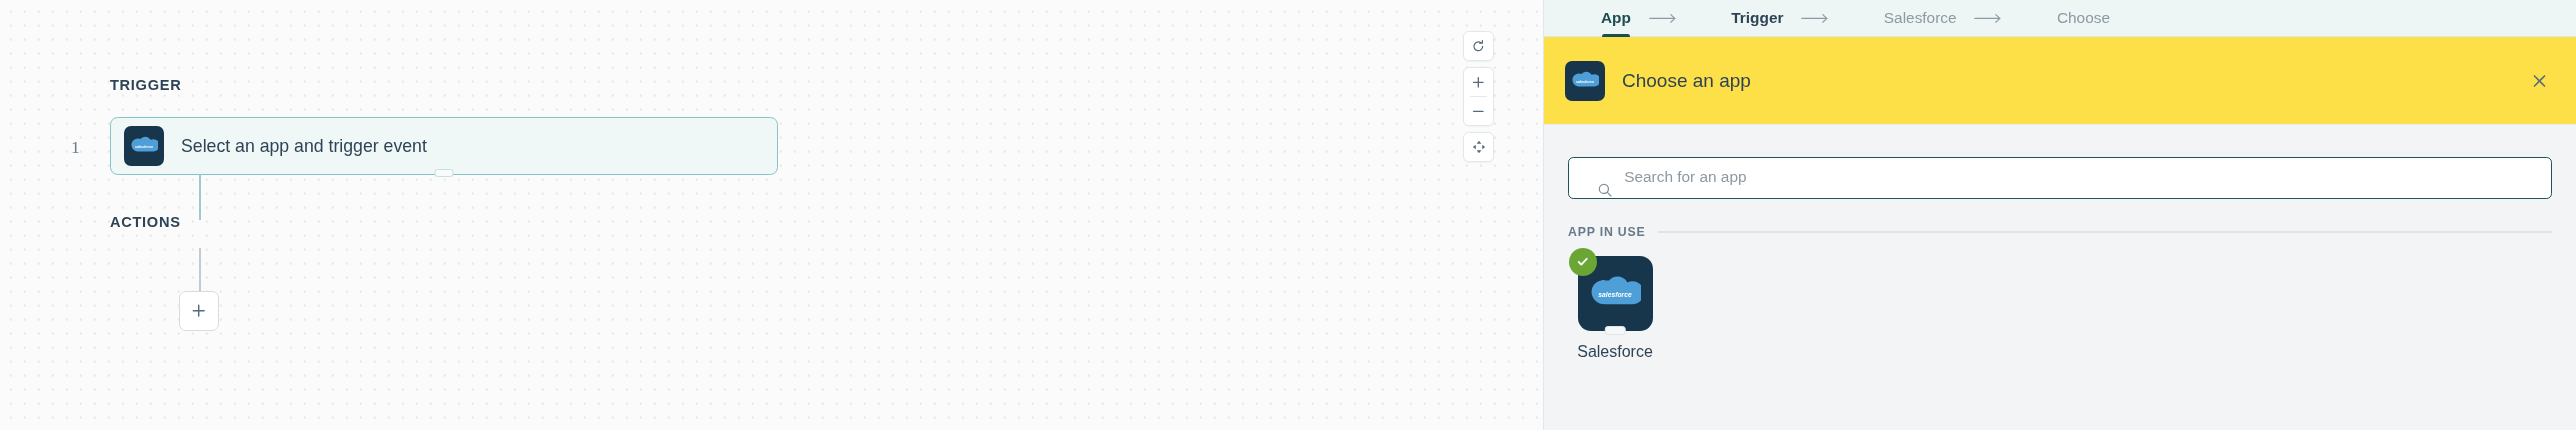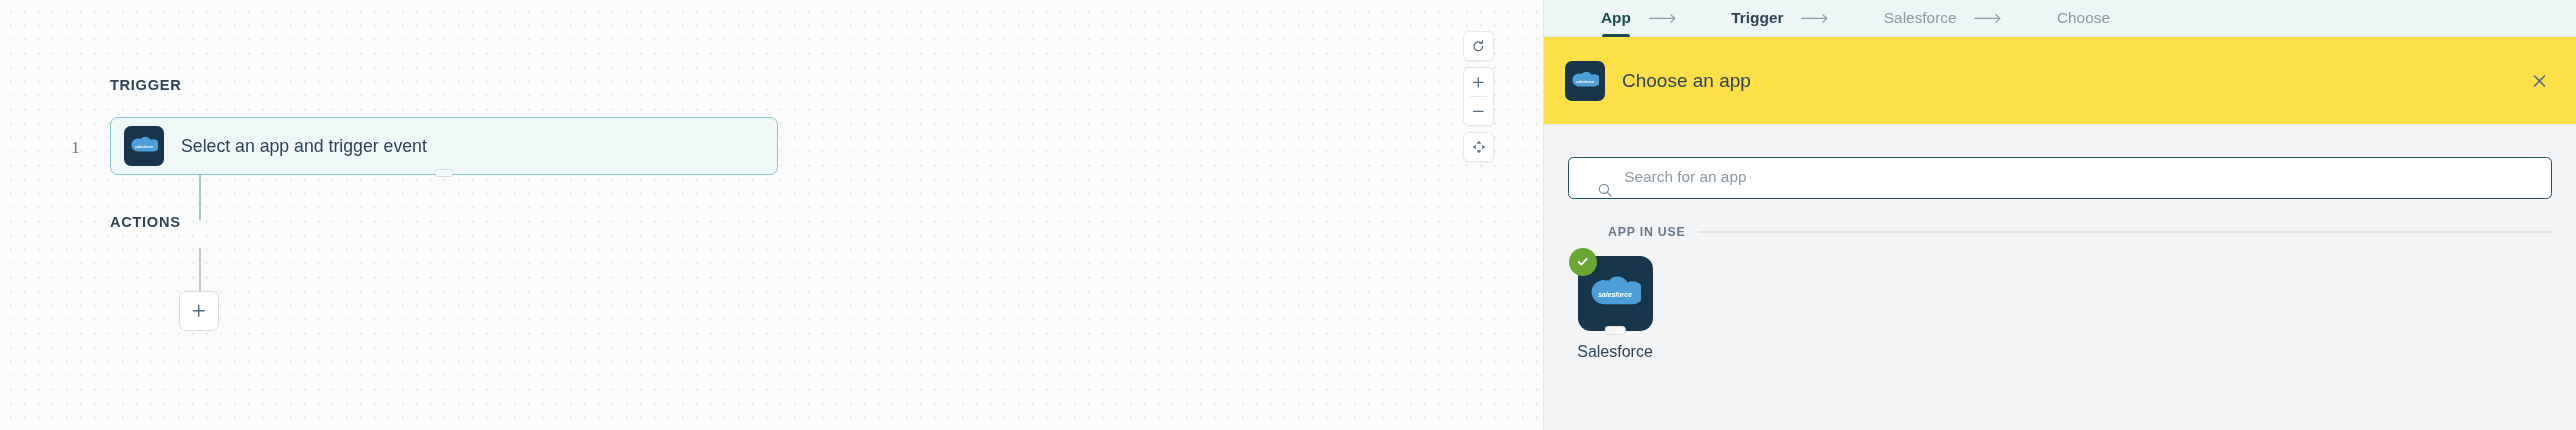--- a/index.html
+++ b/index.html
@@ -296,21 +296,20 @@
     align-items: center;
     gap: 12.3px;
   }
   .section-head-label {
     font-size: 12.3px;
     font-weight: 700;
     letter-spacing: 0.8px;
     color: #67798a;
     white-space: nowrap;
     font-family: "Liberation Sans", sans-serif;
-    margin-left: 40px;
   }
   .section-head-rule {
     flex: 1;
     height: 1.2px;
     background: #e0e4e6;
   }
 
   
   #app-grid {
     margin-top: 17px;

